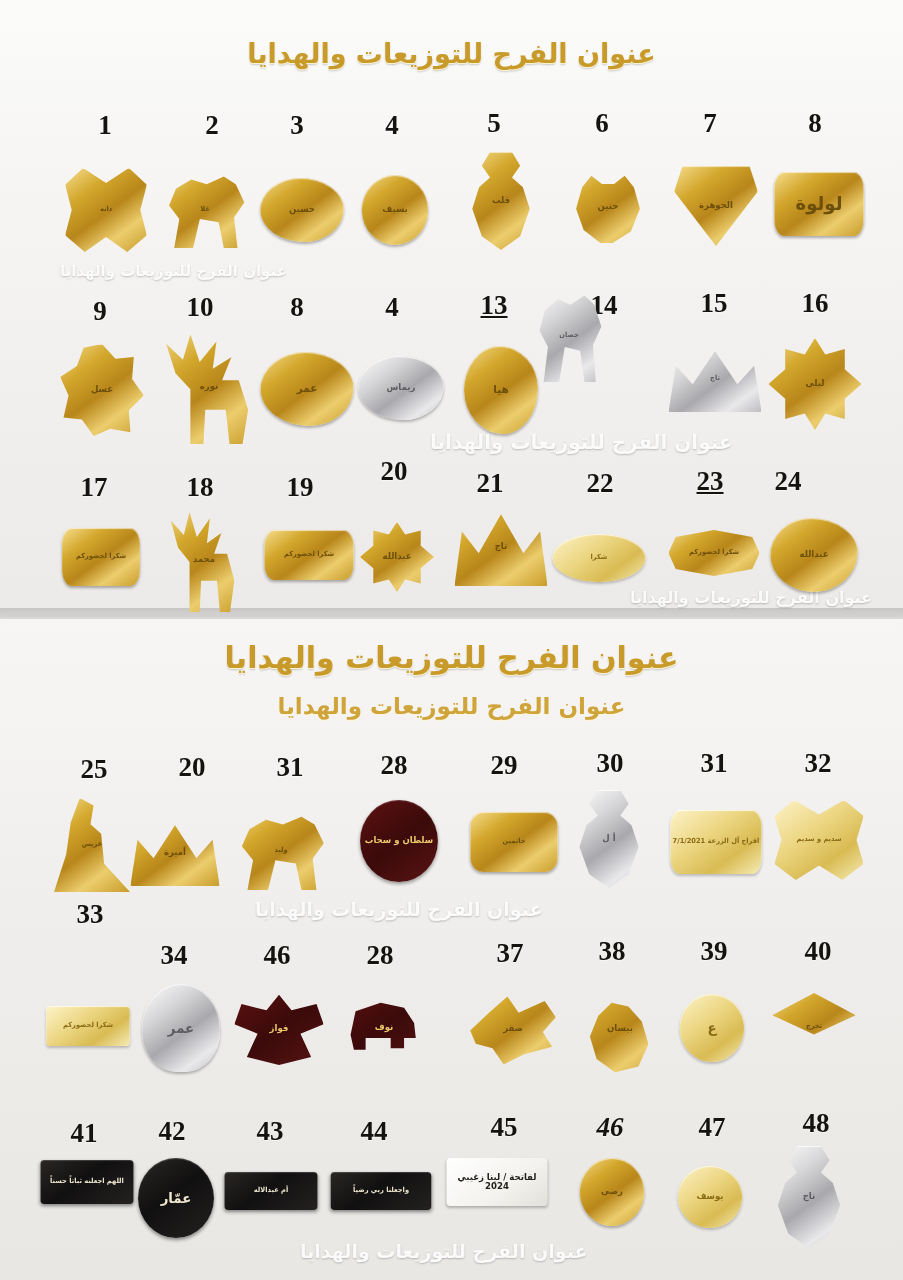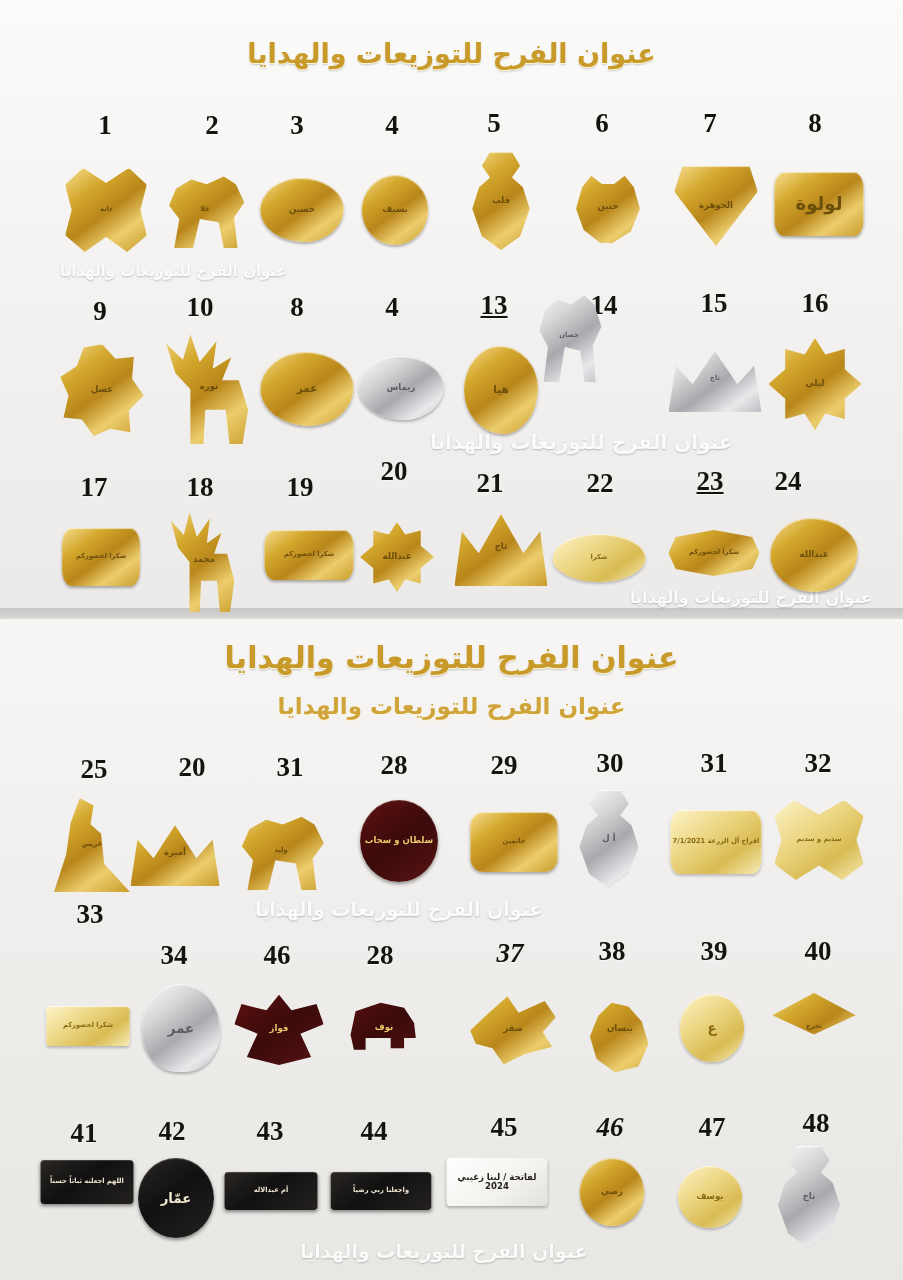--- a/index.html
+++ b/index.html
@@ -231,21 +231,21 @@
   <div class="item maroon sh-round lbl lbl-sm" style="left:358px;top:800px;width:80px;height:80px;">سلطان و سحاب</div>
   <div class="item gold sh-pill lbl lbl-xs" style="left:468px;top:812px;width:90px;height:58px;">خاتمين</div>
   <div class="item silver sh-ring-med lbl lbl-sm" style="left:572px;top:790px;width:72px;height:96px;">أ ل</div>
   <div class="item gold-pale sh-plaque lbl lbl-xs" style="left:668px;top:810px;width:94px;height:62px;">افراح آل الزرعة 7/1/2021</div>
   <div class="item gold-pale sh-butterfly lbl lbl-xs" style="left:772px;top:800px;width:92px;height:78px;">سديم و سديم</div>
 
   <div class="num" style="left:58px;top:899px;">33</div>
   <div class="num" style="left:142px;top:940px;">34</div>
   <div class="num" style="left:245px;top:940px;">46</div>
   <div class="num" style="left:348px;top:940px;">28</div>
-  <div class="num" style="left:478px;top:938px;font-style:italic;">37</div>
+  <div class="num" style="left:478px;top:938px;">37</div>
   <div class="num" style="left:580px;top:936px;">38</div>
   <div class="num" style="left:682px;top:936px;">39</div>
   <div class="num" style="left:786px;top:936px;">40</div>
 
   <div class="item gold-pale sh-rect lbl lbl-xs" style="left:44px;top:1006px;width:86px;height:38px;">شكرا لحضوركم</div>
   <div class="item silver sh-balloon lbl lbl-lg" style="left:140px;top:984px;width:80px;height:86px;">عمر</div>
   <div class="item maroon sh-eagle lbl lbl-sm" style="left:232px;top:990px;width:92px;height:76px;">فواز</div>
   <div class="item maroon sh-stroller lbl lbl-sm" style="left:340px;top:986px;width:86px;height:82px;">نوف</div>
   <div class="item gold sh-bird lbl lbl-sm" style="left:464px;top:992px;width:96px;height:72px;">صقر</div>
   <div class="item gold sh-foot lbl lbl-sm" style="left:576px;top:982px;width:86px;height:92px;">بيسان</div>

